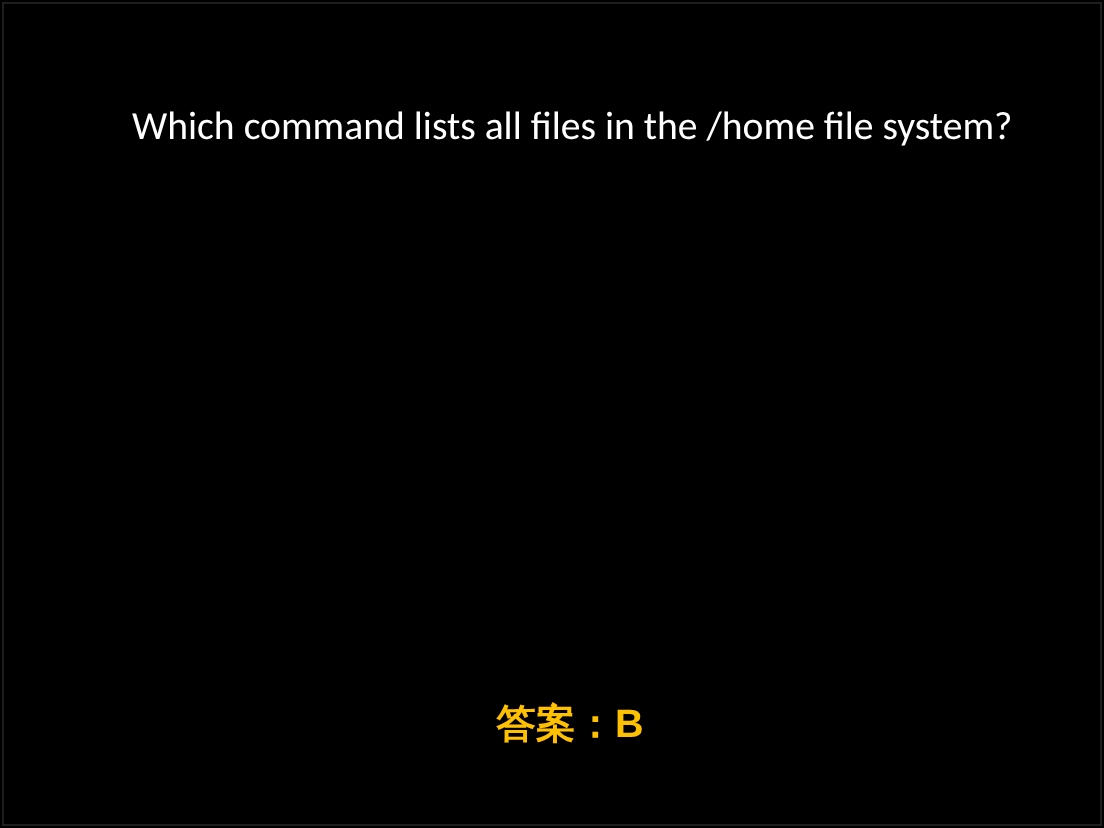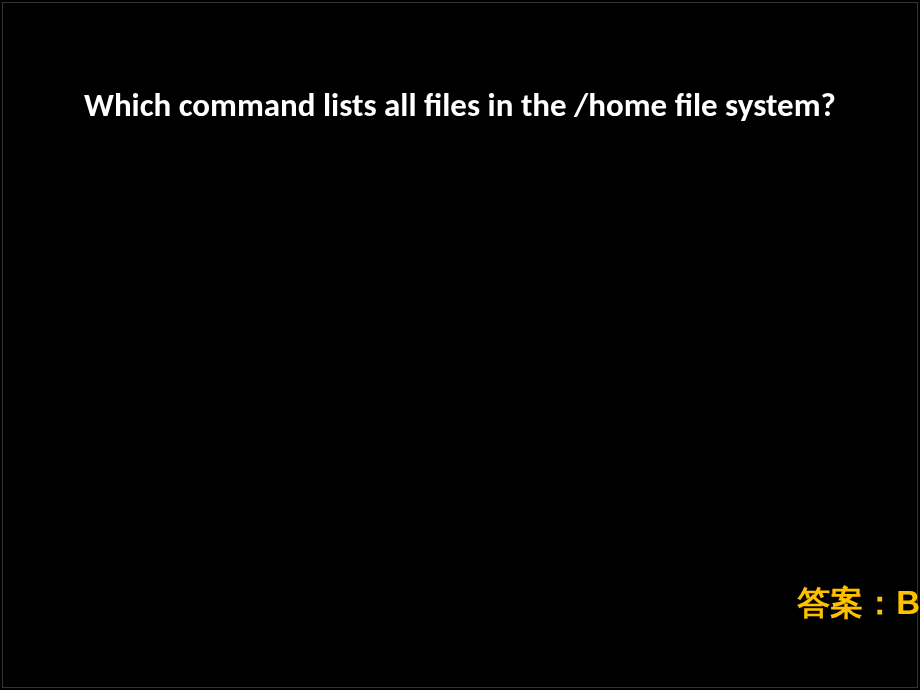--- a/index.html
+++ b/index.html
@@ -18,42 +18,41 @@
     }
     .slide-border {
       position: absolute;
       top: 2px;
       left: 2px;
       right: 2px;
       bottom: 2px;
       border: 1px solid #333333;
     }
     .content {
-      padding: 82px 62px 0 58px;
-      font-weight: bold;
+      padding: 82px 62px 0 84px;
     }
     .question {
       font-size: 33px;
       line-height: 1.4;
       margin-bottom: 38px;
       padding-left: 26px;
     }
     .options {
       font-size: 30px;
       line-height: 1.62;
     }
     .option {
       white-space: pre;
     }
     .answer {
       position: absolute;
       bottom: 64px;
       left: 0;
       right: 0;
-      text-align: right;
+      text-align: center;
       font-size: 33px;
       font-weight: bold;
       color: #ffc000;
       font-family: "Microsoft YaHei", SimHei, Arial, sans-serif;
       padding-left: 30px;
     }
   </style>
 </head>
 <body>
 

